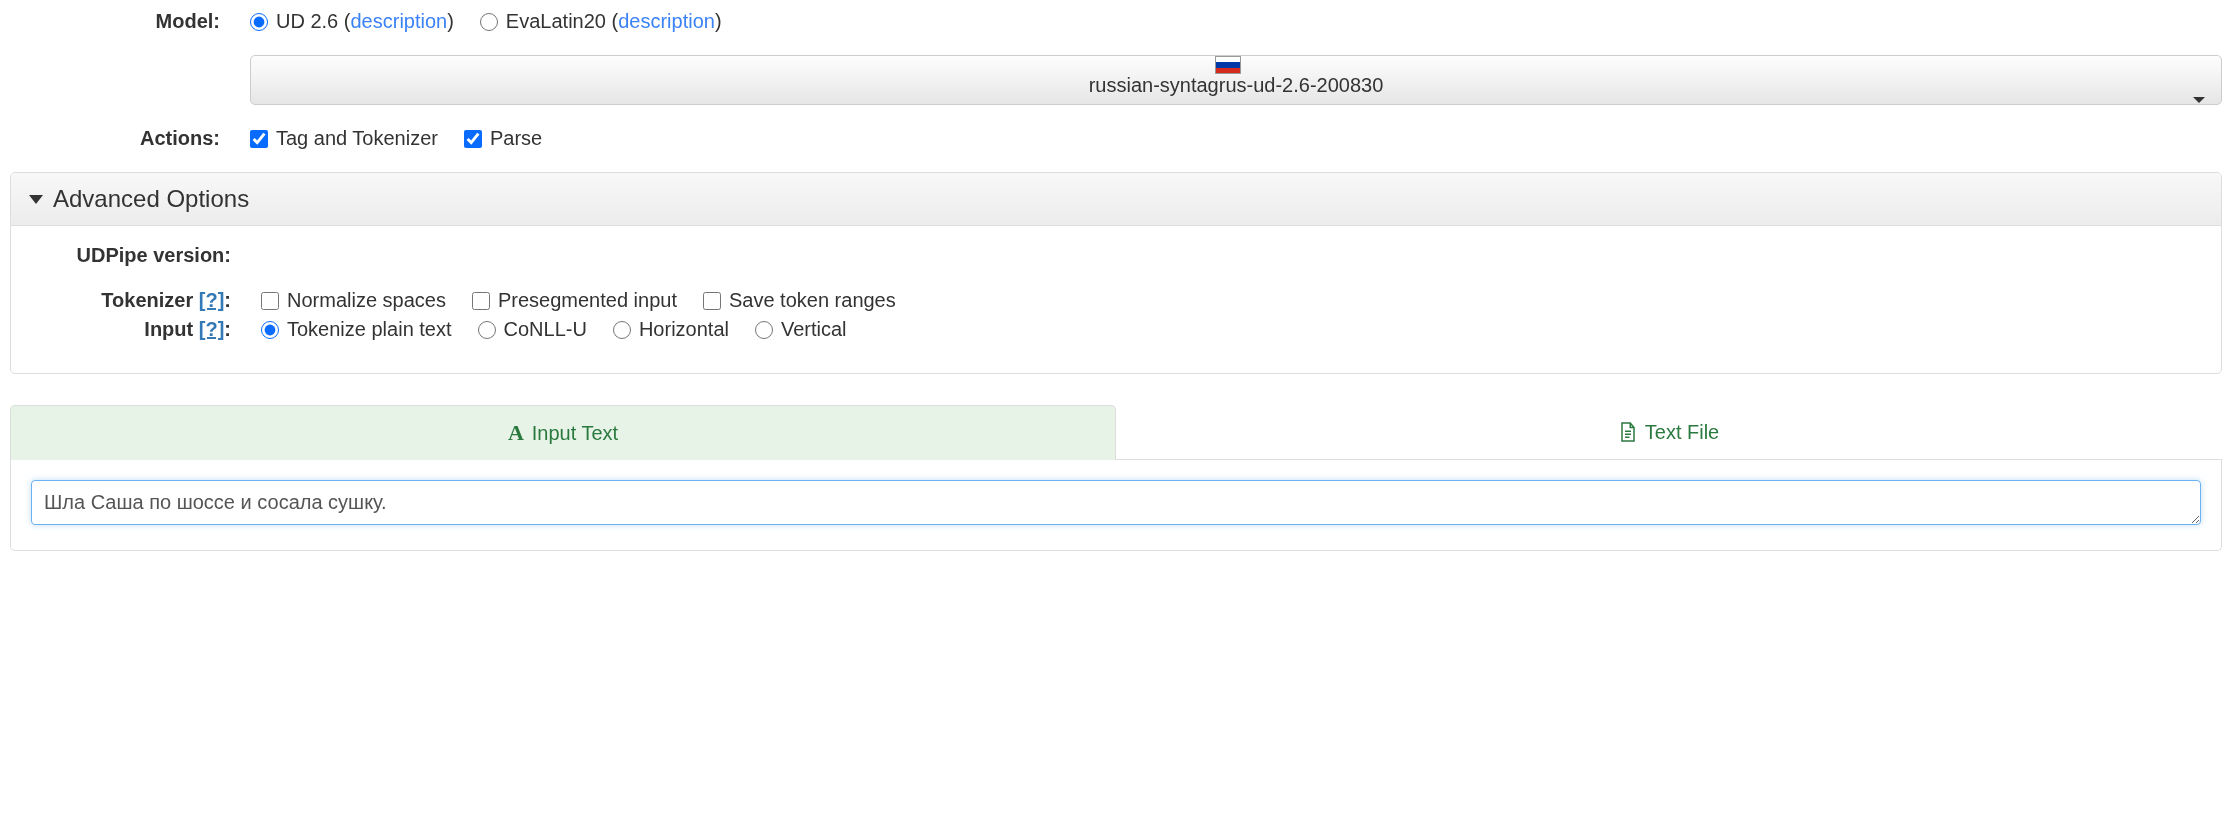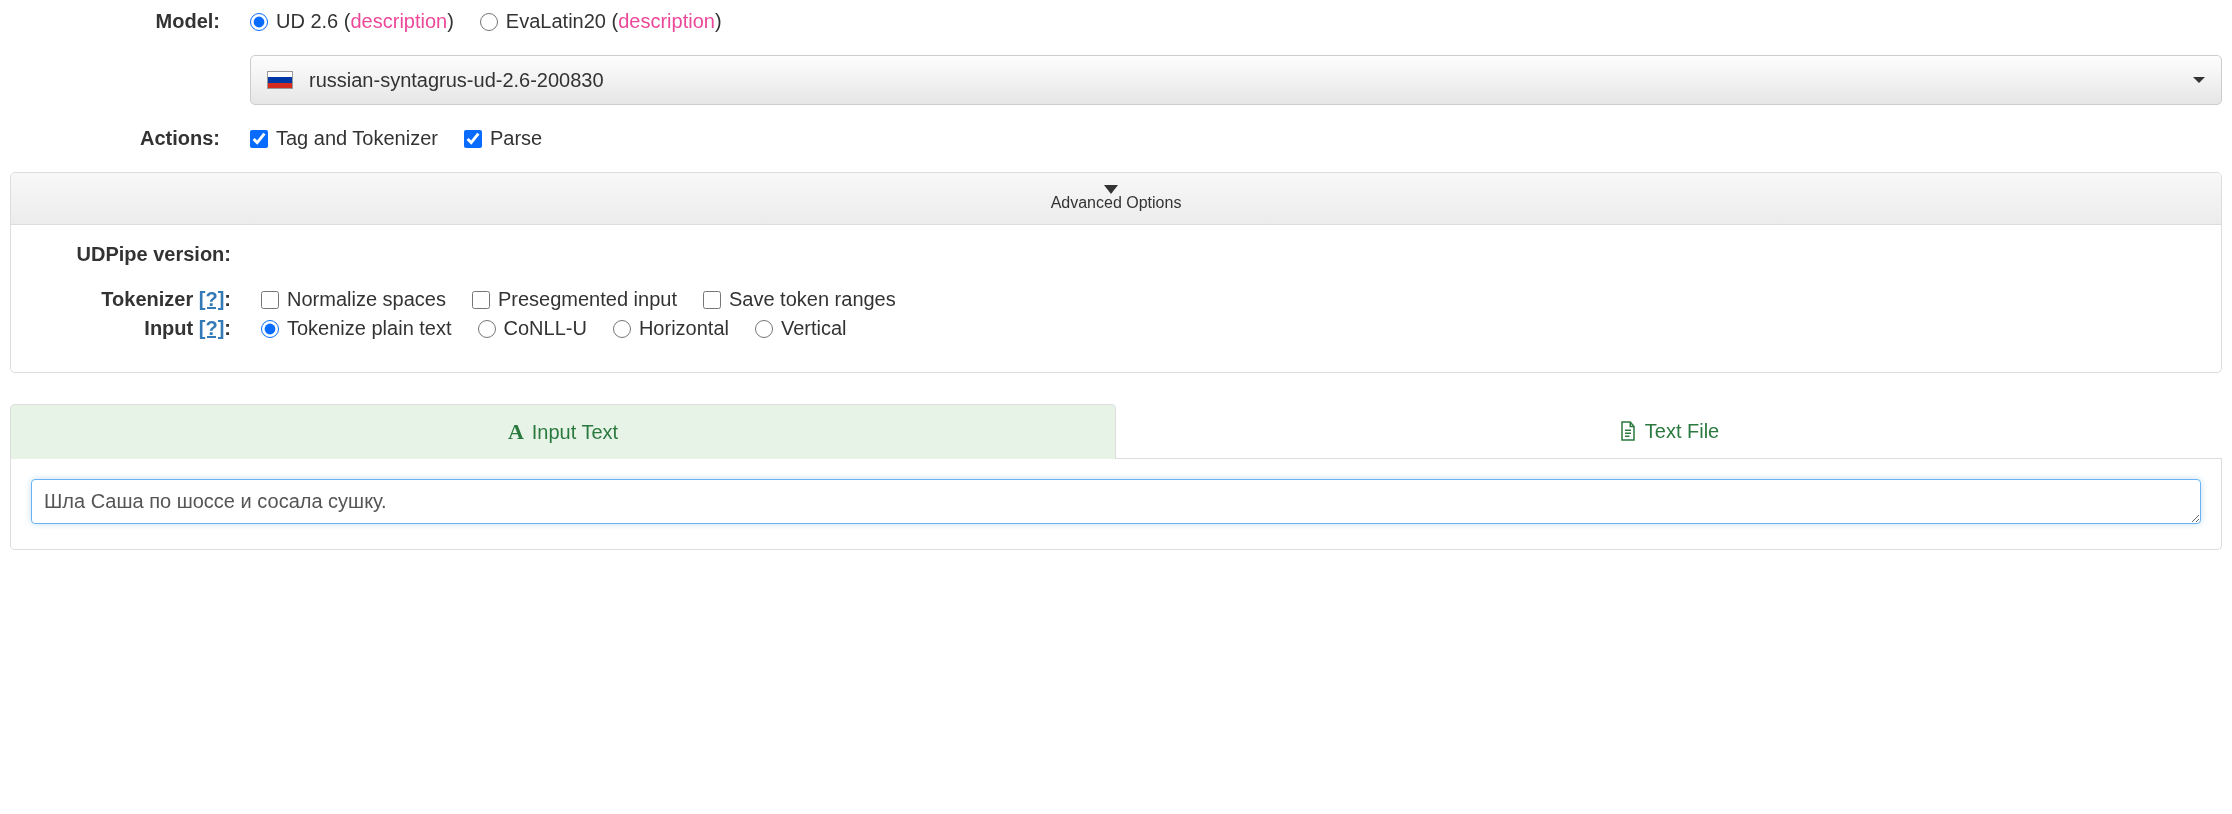--- a/index.html
+++ b/index.html
@@ -34,33 +34,34 @@
     display: inline-flex;
     align-items: center;
     margin-right: 18px;
   }
   input[type=radio], input[type=checkbox] {
     width: 18px;
     height: 18px;
     margin: 0 8px 0 0;
     accent-color: #0a6cff;
   }
-  a.link { color: #ec4899; text-decoration: none; }
+  a.link { color: #3b82f6; text-decoration: none; }
   .help-link { color: #337ab7; font-weight: 700; }
   .dropdown {
     display: flex;
     align-items: center;
     width: 100%;
     height: 50px;
     border: 1px solid #ccc;
     border-radius: 5px;
     background: linear-gradient(#fefefe,#e6e6e6);
     padding: 0 16px;
     cursor: pointer;
     position: relative;
+    flex-direction: column;
   }
   .flag {
     width: 26px; height: 18px;
     background: linear-gradient(to bottom,#fff 33%,#0039a6 33% 66%,#d52b1e 66%);
     border: 1px solid #999;
     margin-right: 16px;
     flex-shrink: 0;
   }
   .dropdown .caret {
     margin-left: auto;
@@ -76,22 +77,21 @@
     margin-bottom: 30px;
     overflow: hidden;
   }
   .panel-heading {
     background: linear-gradient(#f8f8f8,#ececec);
     border-bottom: 1px solid #ddd;
     padding: 12px 18px;
     display: flex;
     align-items: center;
     cursor: pointer;
-    font-size: 16px;
-    flex-direction: column;
+    font-size: 24px;
   }
   .tri {
     display: inline-block;
     width: 0; height: 0;
     border-left: 7px solid transparent;
     border-right: 7px solid transparent;
     border-top: 9px solid #333;
     margin-right: 10px;
   }
   .panel-body { padding: 18px 10px 10px 10px; }

